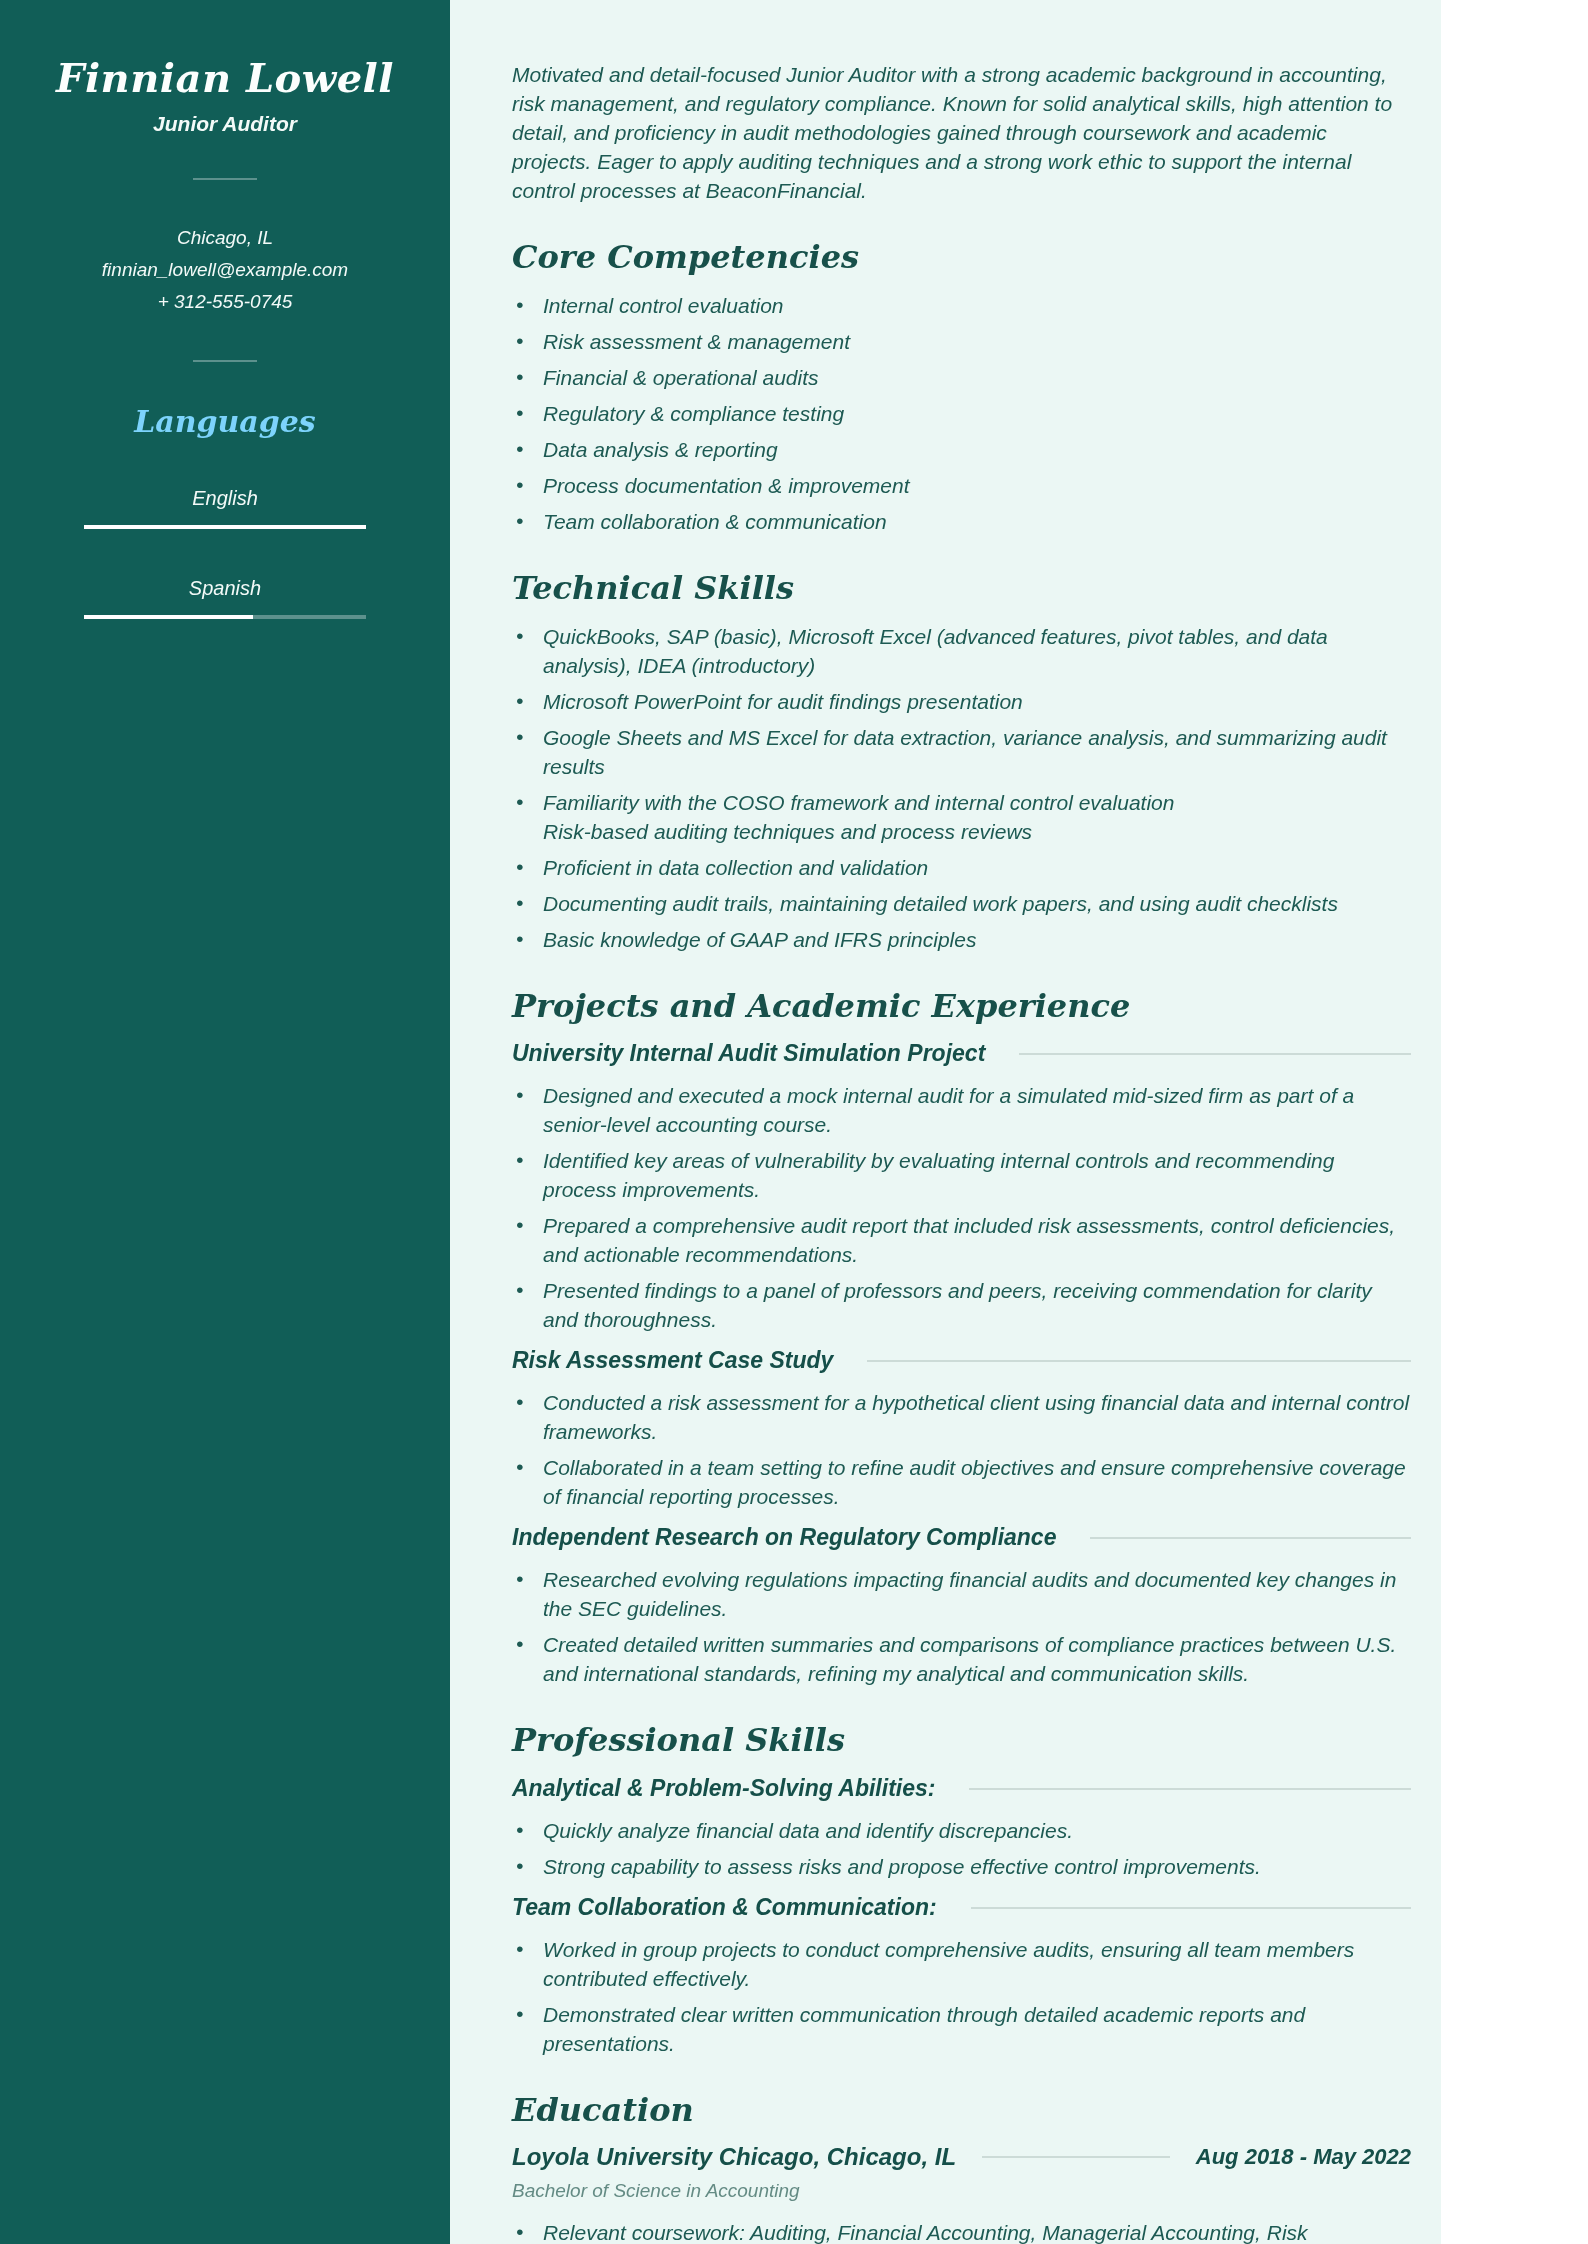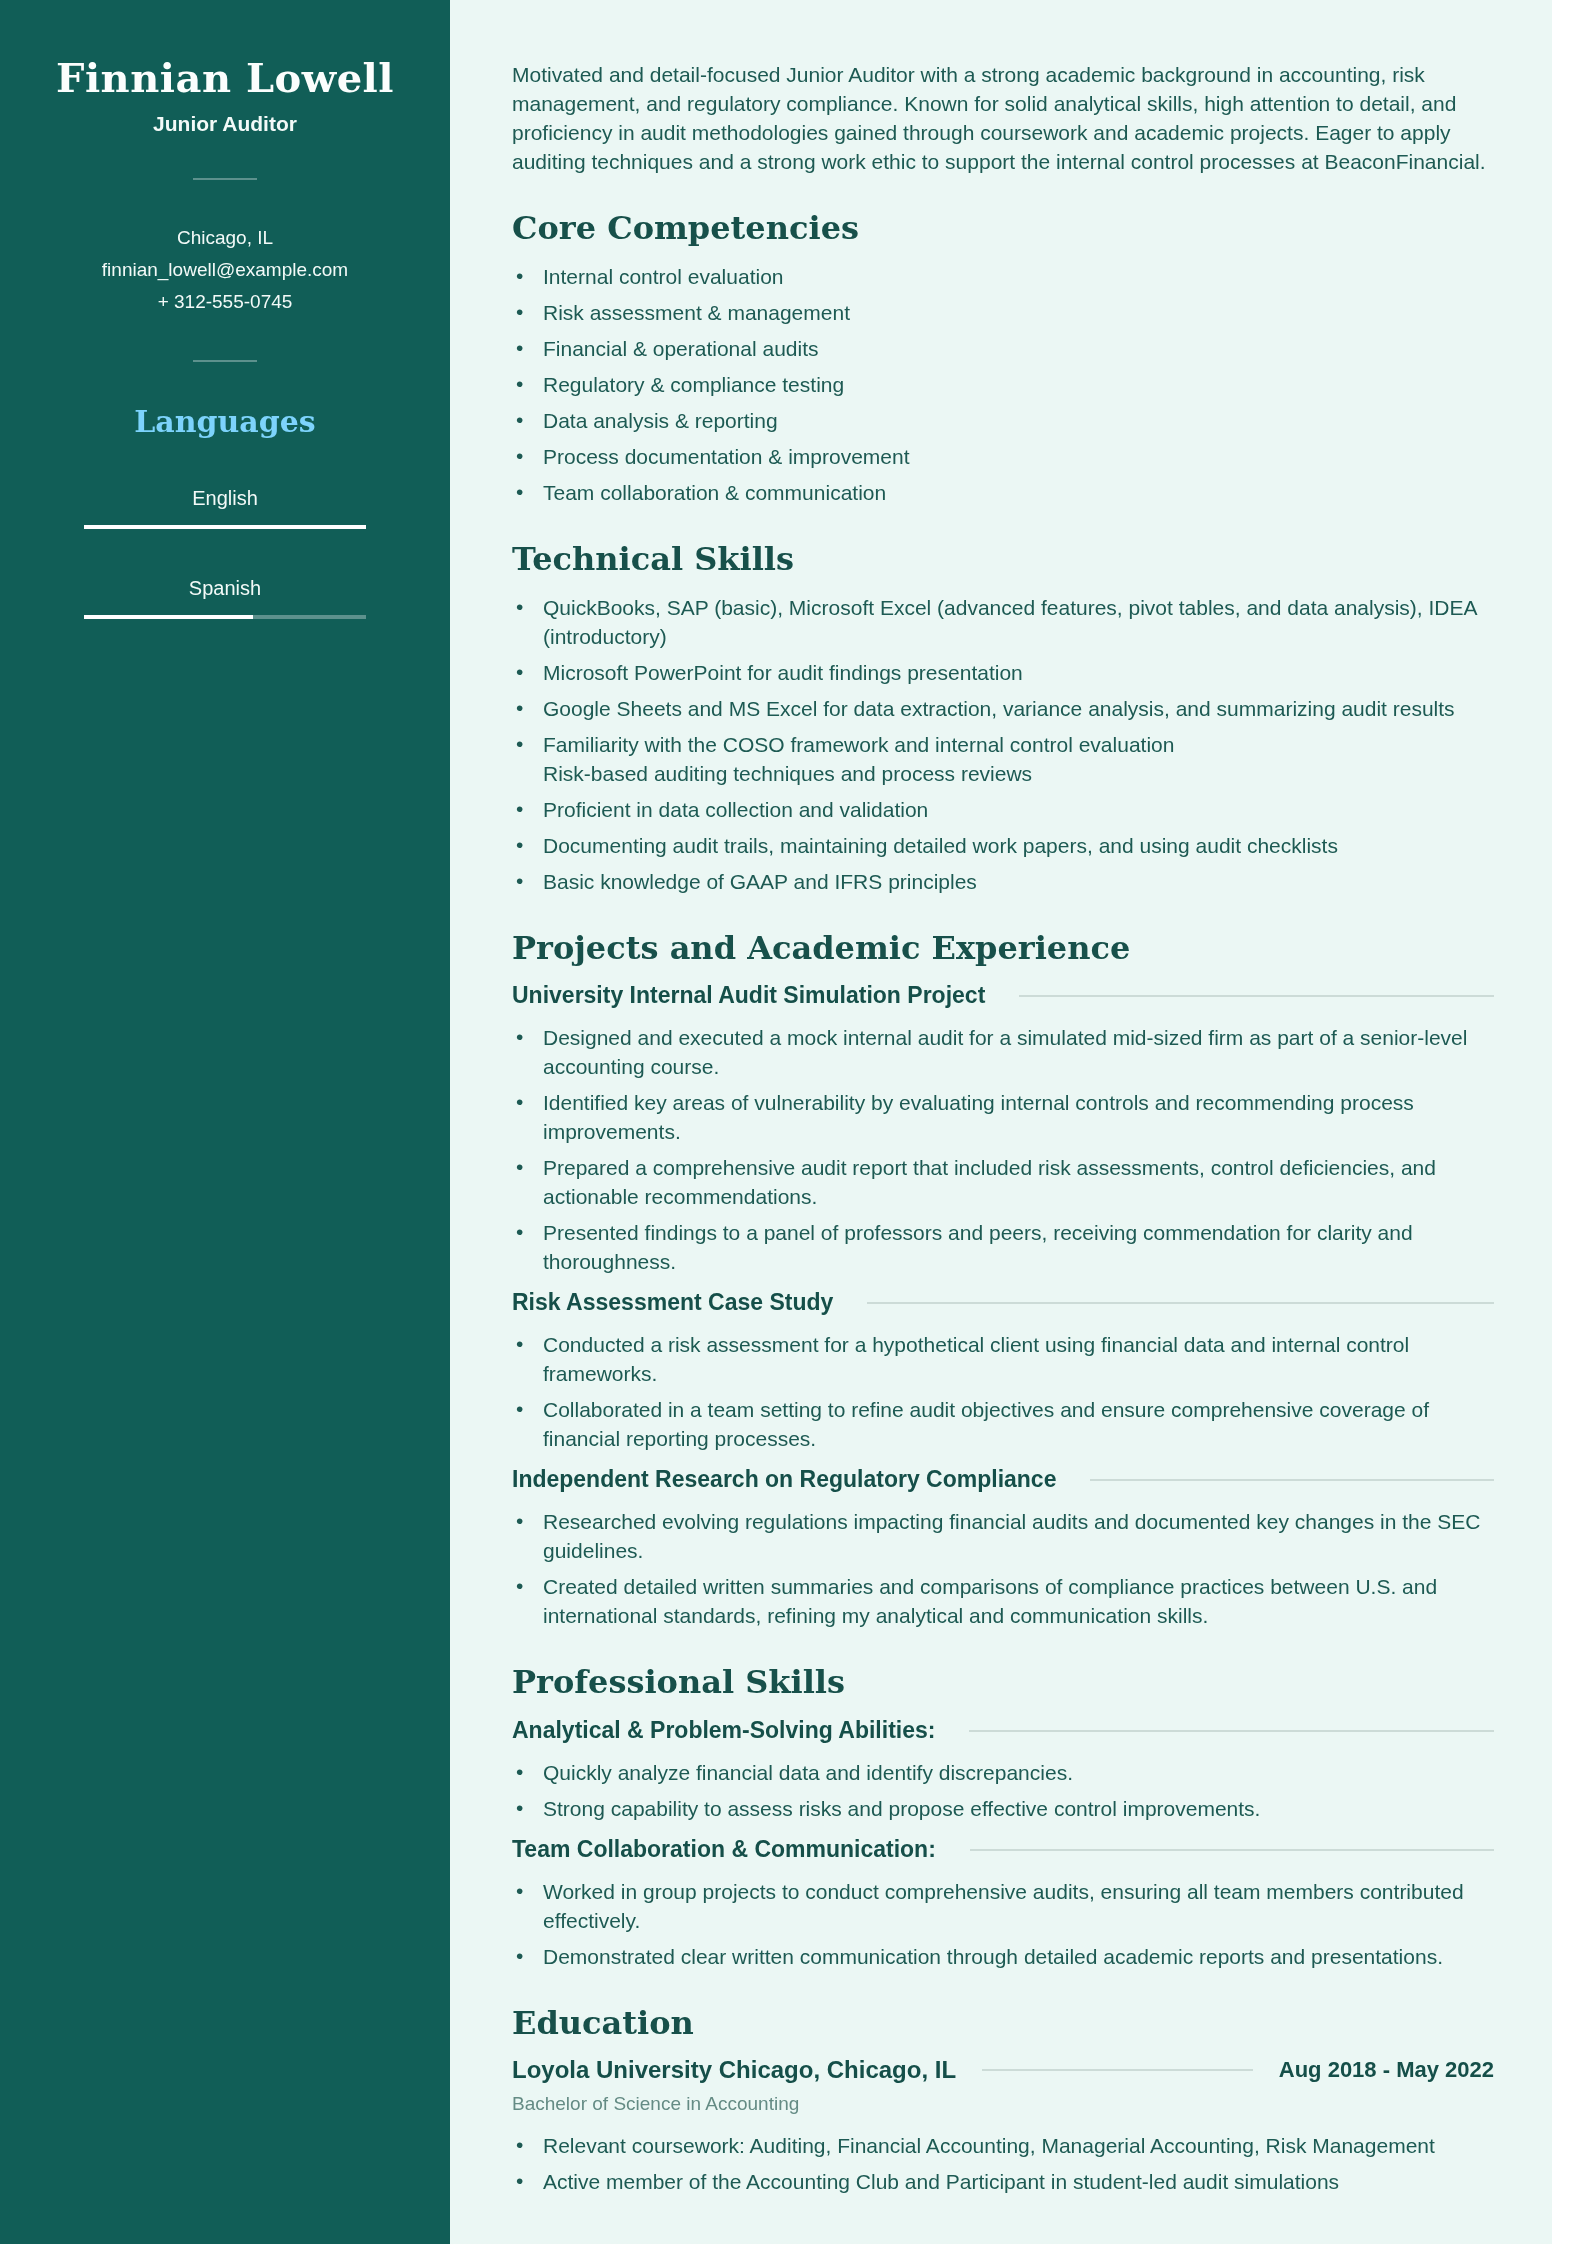--- a/index.html
+++ b/index.html
@@ -8,40 +8,40 @@
     --heading:#17504a;
     --body:#1d5a53;
     --subhead:#154f49;
     --muted:#648b84;
     --rule:#ccdbd7;
     --sidebar-text:#f3faf8;
   }
   *{box-sizing:border-box;}
   html,body{margin:0;padding:0;}
   body{font-family:"Liberation Sans","DejaVu Sans",sans-serif;}
-  .page{display:flex;width:1552px;height:2244px;background:var(--main-bg);overflow:hidden;}
+  .page{display:flex;width:1441px;height:2244px;background:var(--main-bg);overflow:hidden;font-style:italic;}
 
   
   .sidebar{width:450px;flex:0 0 450px;background:var(--sidebar-bg);color:var(--sidebar-text);
            text-align:center;padding:56px 36px 0;}
   .name{font-family:"DejaVu Serif","Liberation Serif",serif;font-weight:bold;
         font-size:40px;line-height:1.1;margin:0;color:#fbfefd;letter-spacing:.5px;}
   .role{font-size:21px;font-weight:bold;margin-top:12px;}
   .sb-divider{width:64px;height:2px;background:rgba(255,255,255,.32);border:0;margin:42px auto;}
   .contact p{font-size:19px;line-height:32px;margin:0;}
   .sb-heading{font-family:"DejaVu Serif","Liberation Serif",serif;font-weight:bold;
               font-size:30px;margin:0 0 16px;color:#7dd3fc;}
   .lang{margin-bottom:36px;}
   .lang-name{font-size:20px;margin-top:48px;}
   .lang-bar{position:relative;width:282px;height:4px;margin:15px auto 0;
             background:rgba(255,255,255,.32);}
   .lang-fill{position:absolute;left:0;top:0;height:100%;background:#ffffff;}
 
   
-  .content{flex:1;padding:60px 58px 0 62px;color:var(--body);font-size:21px;}
+  .content{flex:1;padding:60px 30px 0 62px;color:var(--body);font-size:21px;}
   .summary{margin:0;line-height:29px;}
   h2.section{font-family:"DejaVu Serif","Liberation Serif",serif;font-weight:bold;
              font-size:32px;color:var(--heading);margin:34px 0 15px;line-height:1.15;}
   ul.bullets{list-style:none;margin:0;padding:0;}
   ul.bullets li{position:relative;padding-left:31px;line-height:29px;margin:0 0 7px;
                 white-space:pre-line;}
   ul.bullets li::before{content:"\2022";position:absolute;left:4px;top:-1px;color:var(--body);}
   .subhead{display:flex;align-items:center;gap:34px;margin:12px 0 12px;}
   .subhead-title{font-size:23px;font-weight:bold;color:var(--subhead);white-space:nowrap;line-height:1.3;}
   .rule{flex:1;height:2px;background:var(--rule);}

